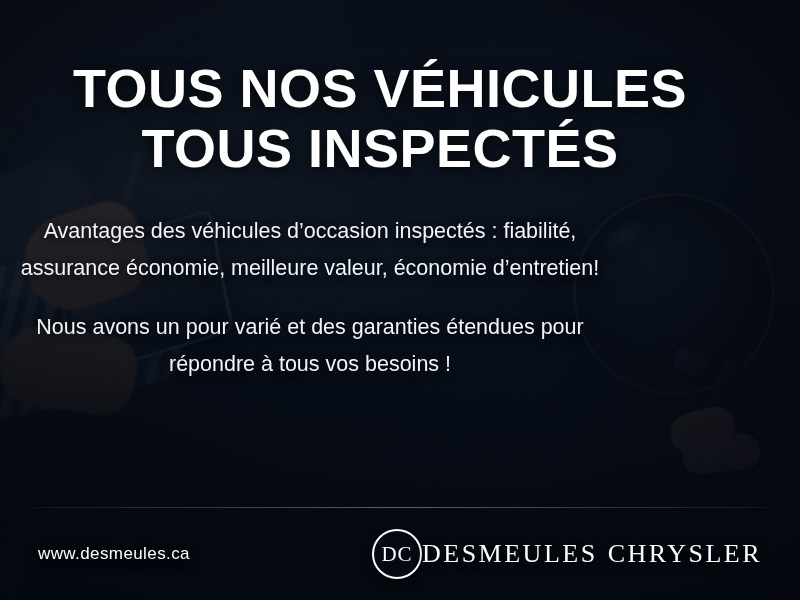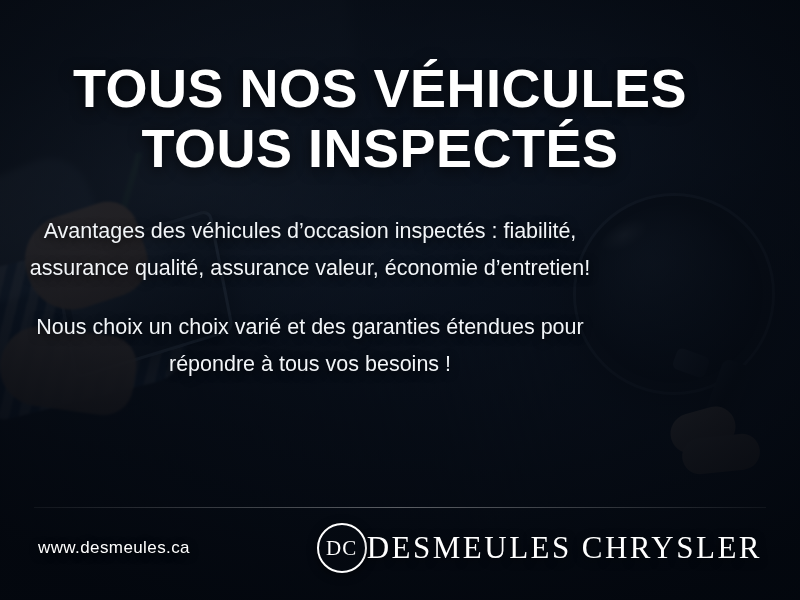--- a/index.html
+++ b/index.html
@@ -226,21 +226,21 @@
   .footer-rule {
     position: absolute;
     left: 34px;
     right: 34px;
     bottom: 92px;
     height: 1px;
     background: linear-gradient(90deg, rgba(255,255,255,0.05), rgba(255,255,255,0.35), rgba(255,255,255,0.05));
   }
   .footer {
     position: absolute;
-    left: 0; right: 0; bottom: 6px;
+    left: 0; right: 0; bottom: 0;
     height: 92px;
     display: flex;
     align-items: center;
     justify-content: space-between;
     padding: 0 38px;
     box-sizing: border-box;
   }
   .website {
     color: #ffffff;
     font-size: 17px;
@@ -261,21 +261,21 @@
     justify-content: center;
     color: #ffffff;
     font-family: "Liberation Serif", serif;
     font-size: 21px;
     letter-spacing: 1px;
     box-shadow: 0 2px 10px rgba(0,0,0,0.6);
   }
   .brand-name {
     color: #ffffff;
     font-family: "Liberation Serif", serif;
-    font-size: 31px;
+    font-size: 26px;
     letter-spacing: 2.5px;
     text-shadow: 0 2px 10px rgba(0,0,0,0.75);
     white-space: nowrap;
   }
   .brand-name .second { margin-left: 10px; }
 </style>
 </head>
 <body>
 
 <div class="banner">
@@ -302,22 +302,22 @@
   <div class="blue-wash"></div>
   <div class="vignette"></div>
 
   <div class="content">
     <div class="headline">
       <span class="l1">TOUS NOS VÉHICULES</span>
       <span class="l2">TOUS INSPECTÉS</span>
     </div>
 
     <div class="body-copy">
-      <span class="para1">Avantages des véhicules d’occasion inspectés : fiabilité, assurance qualité, assurance valeur, économie d’entretien!</span>
-      <span class="para2">Nous choix un choix varié et des garanties étendues pour répondre à tous vos besoins !</span>
+      <span class="para1">Avantages des véhicules d’occasion inspectés : fiabilité, assurance économie, meilleure valeur, économie d’entretien!</span>
+      <span class="para2">Nous avons un pour varié et des garanties étendues pour répondre à tous vos besoins !</span>
     </div>
   </div>
 
   <div class="footer-rule"></div>
 
   <div class="footer">
     <div class="website">www.desmeules.ca</div>
     <div class="brand">
       <div class="brand-seal">DC</div>
       <div class="brand-name">

